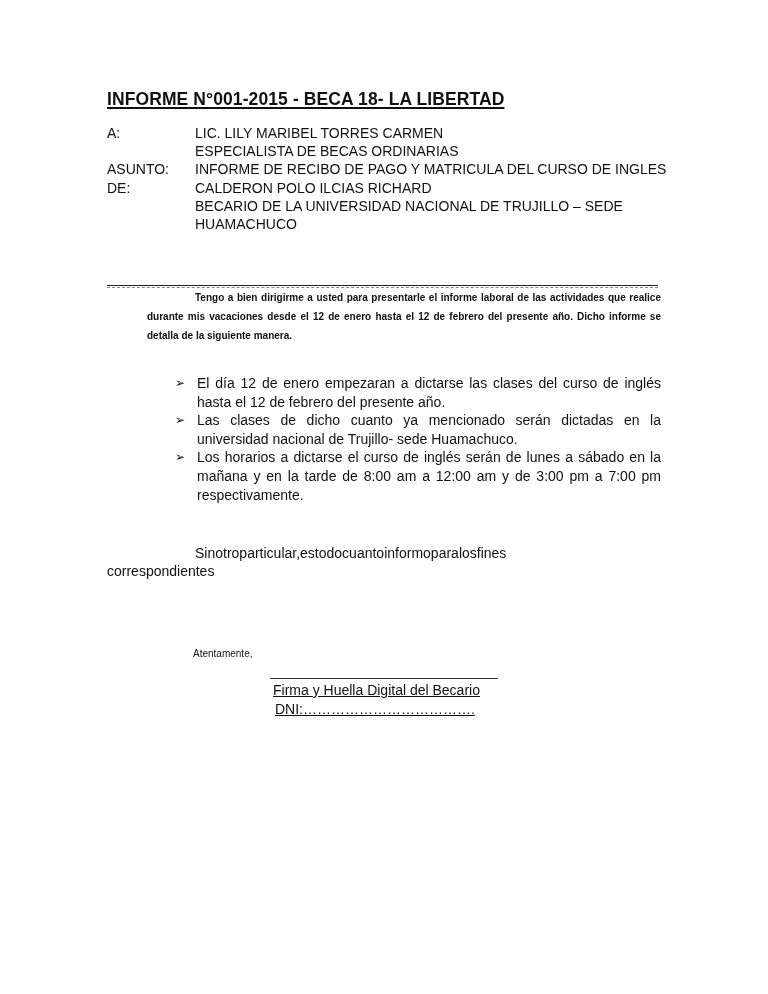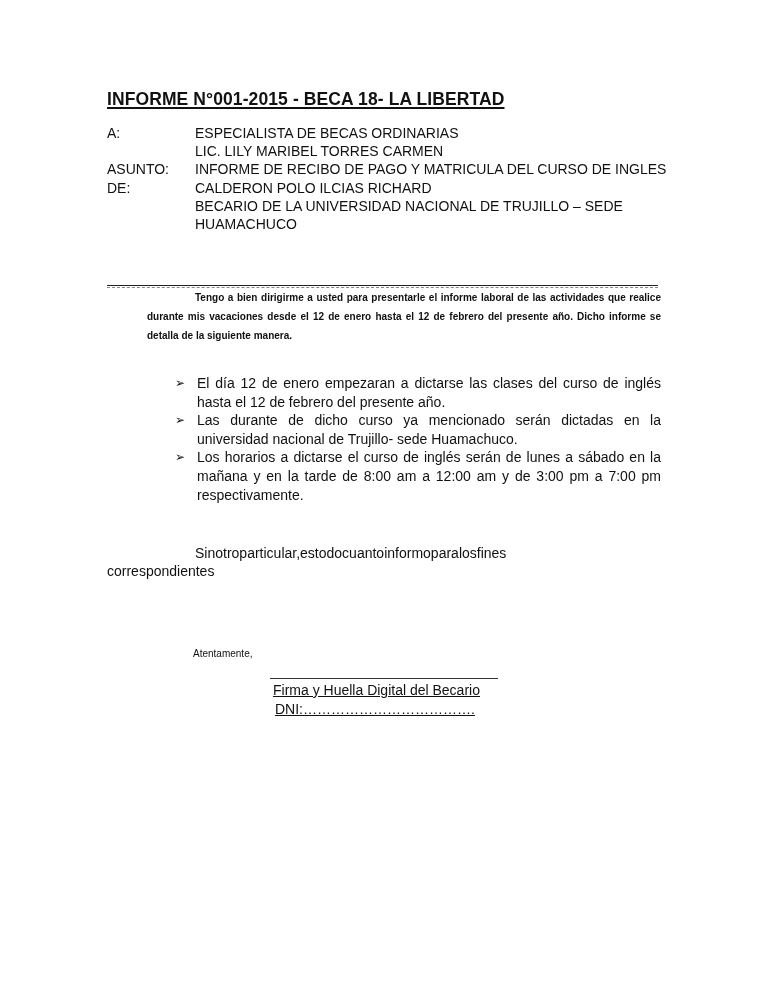--- a/index.html
+++ b/index.html
@@ -147,22 +147,22 @@
 <body>
 
 <div class="page">
 
   <h1 class="title">INFORME  N°001-2015 - BECA 18- LA LIBERTAD</h1>
 
   <div class="hdr">
     <div class="hdr-row">
       <span class="hdr-label">A:</span>
       <span class="hdr-val">
+        <div>LIC. LILY MARIBEL TORRES CARMEN</div>
         <div>ESPECIALISTA DE BECAS ORDINARIAS</div>
-        <div>LIC. LILY MARIBEL TORRES CARMEN</div>
       </span>
     </div>
     <div class="hdr-row">
       <span class="hdr-label">ASUNTO:</span>
       <span class="hdr-val">INFORME DE RECIBO DE PAGO Y MATRICULA DEL CURSO  DE INGLES</span>
     </div>
     <div class="hdr-row">
       <span class="hdr-label">DE:</span>
       <span class="hdr-val">
         <div>CALDERON POLO ILCIAS RICHARD</div>
@@ -175,21 +175,21 @@
 
   <p class="para">Tengo a bien dirigirme a usted para presentarle el informe laboral de las actividades que realice durante mis vacaciones desde el 12 de enero hasta el 12 de febrero  del presente año. Dicho informe se detalla de la siguiente manera.</p>
 
   <ul class="bullets">
     <li>
       <span class="bullet-icon">➢</span>
       <span>El día 12 de enero empezaran a dictarse las clases del curso de inglés hasta el 12 de febrero del presente año.</span>
     </li>
     <li>
       <span class="bullet-icon">➢</span>
-      <span>Las durante de dicho curso ya mencionado serán dictadas  en la universidad nacional de Trujillo- sede Huamachuco.</span>
+      <span>Las clases de dicho cuanto ya mencionado serán dictadas  en la universidad nacional de Trujillo- sede Huamachuco.</span>
     </li>
     <li>
       <span class="bullet-icon">➢</span>
       <span>Los horarios a dictarse el curso de inglés serán de lunes a sábado en la mañana y en  la tarde de 8:00 am a 12:00 am y de 3:00 pm a 7:00 pm respectivamente.</span>
     </li>
   </ul>
 
   <div class="closing">
     <div class="closing-first">
       <span>Sin</span>

